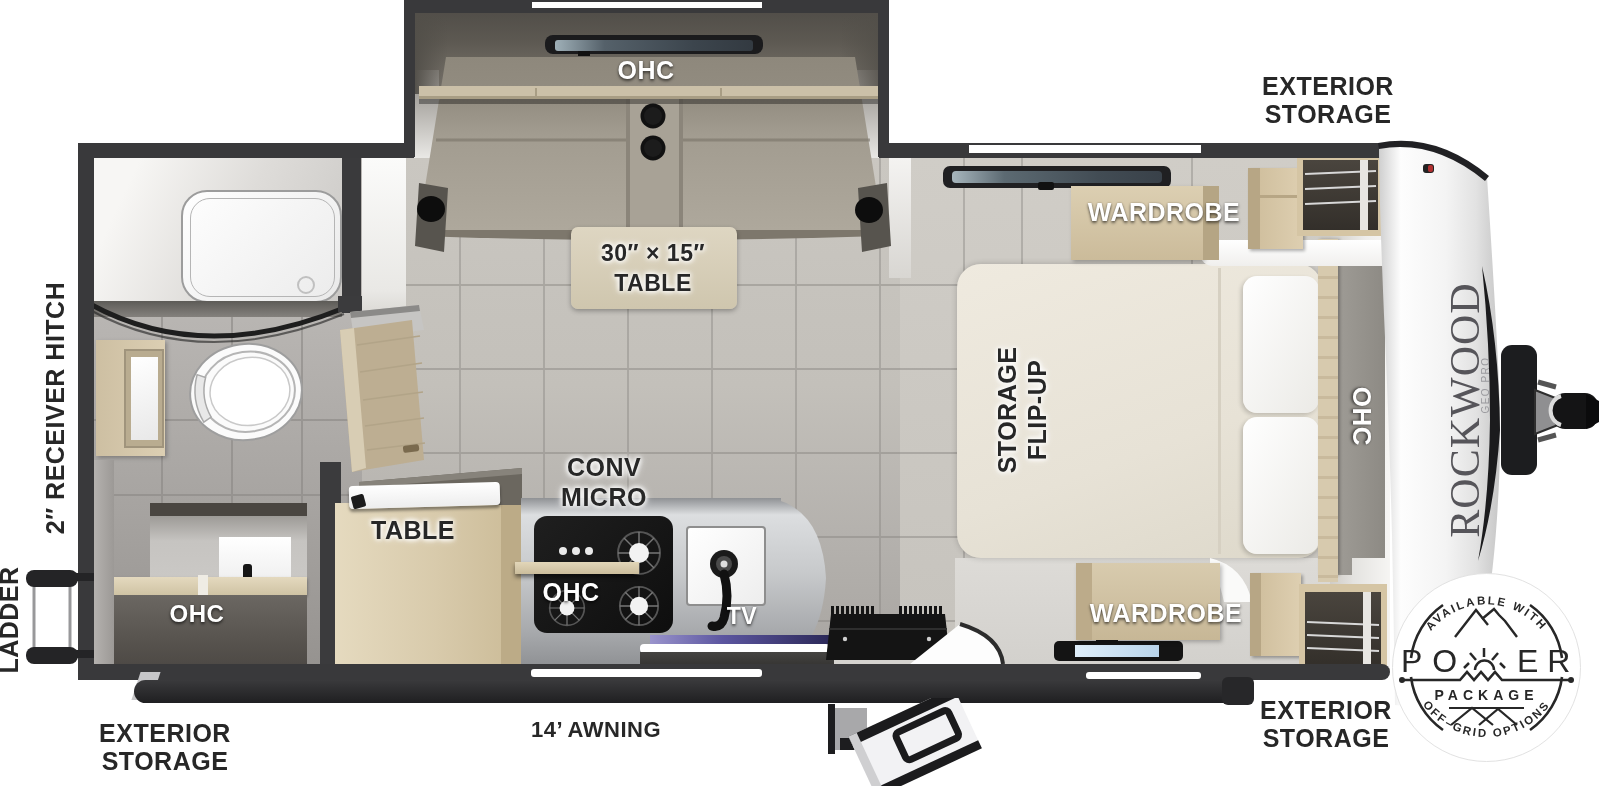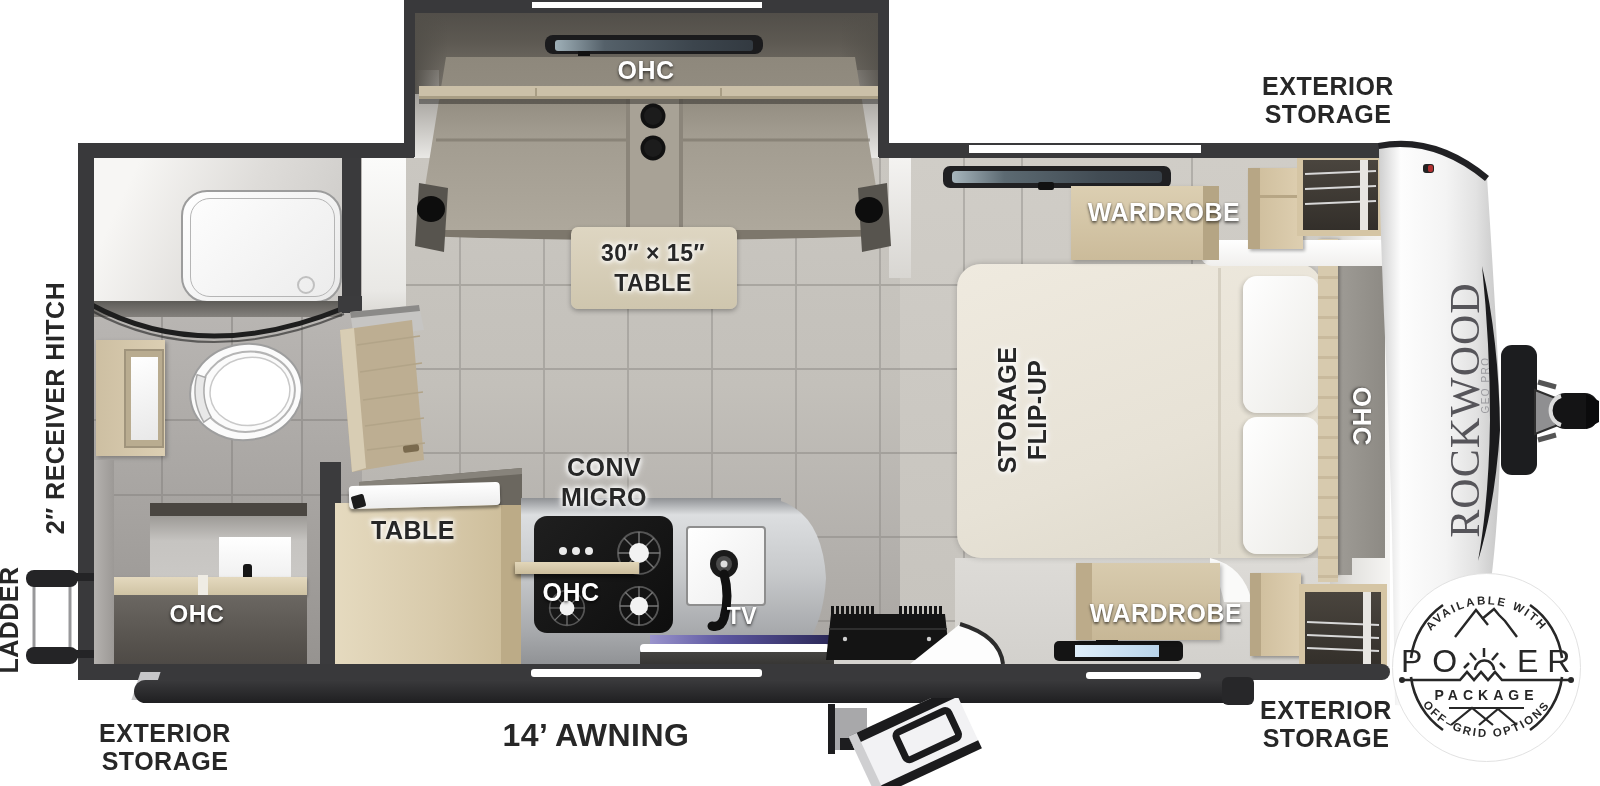--- a/index.html
+++ b/index.html
@@ -462,21 +462,21 @@
 <div class="abs" style="left:1325px;top:385px;width:280px;height:50px;line-height:50px;transform:rotate(-90deg);font-family:'Liberation Serif',serif;font-weight:normal;font-size:42px;letter-spacing:1px;color:#56555a;text-align:center;">ROCKWOOD</div>
 
 <div class="abs" style="left:1436px;top:378px;width:100px;height:14px;line-height:14px;transform:rotate(-90deg);font-size:10px;letter-spacing:1.5px;color:#9a9a9e;text-align:center;font-weight:normal;">GEO PRO</div>
 
 <div class="lbl" style="left:1228px;top:72px;width:200px;font-size:25px;line-height:28px;">EXTERIOR<br>STORAGE</div>
 
 <div class="lbl" style="left:65px;top:719px;width:200px;font-size:25px;line-height:28px;">EXTERIOR<br>STORAGE</div>
 
 <div class="lbl" style="left:1226px;top:696px;width:200px;font-size:25px;line-height:28px;">EXTERIOR<br>STORAGE</div>
 
-<div class="lbl" style="left:496px;top:718px;width:200px;font-size:32px;">14’ AWNING</div>
+<div class="lbl" style="left:496px;top:718px;width:200px;font-size:22px;">14’ AWNING</div>
 
 
 <div class="lbl" style="left:504px;top:437px;width:200px;font-size:25px;line-height:30px;margin-top:15px;">CONV<br>MICRO</div>
 
 <svg class="abs" style="left:1391px;top:572px;" width="191" height="191" viewBox="0 0 191 191">
 <circle cx="95.5" cy="95.5" r="94" fill="#fff"></circle>
 <circle cx="95.5" cy="95.5" r="94" fill="none" stroke="#e2e2e2" stroke-width="1"></circle>
 <g stroke="#272727" fill="none" stroke-width="2.6">
 <path d="M20,86 A76,76 0 0 1 52,33"></path>
 <path d="M139,33 A76,76 0 0 1 171,86"></path>

